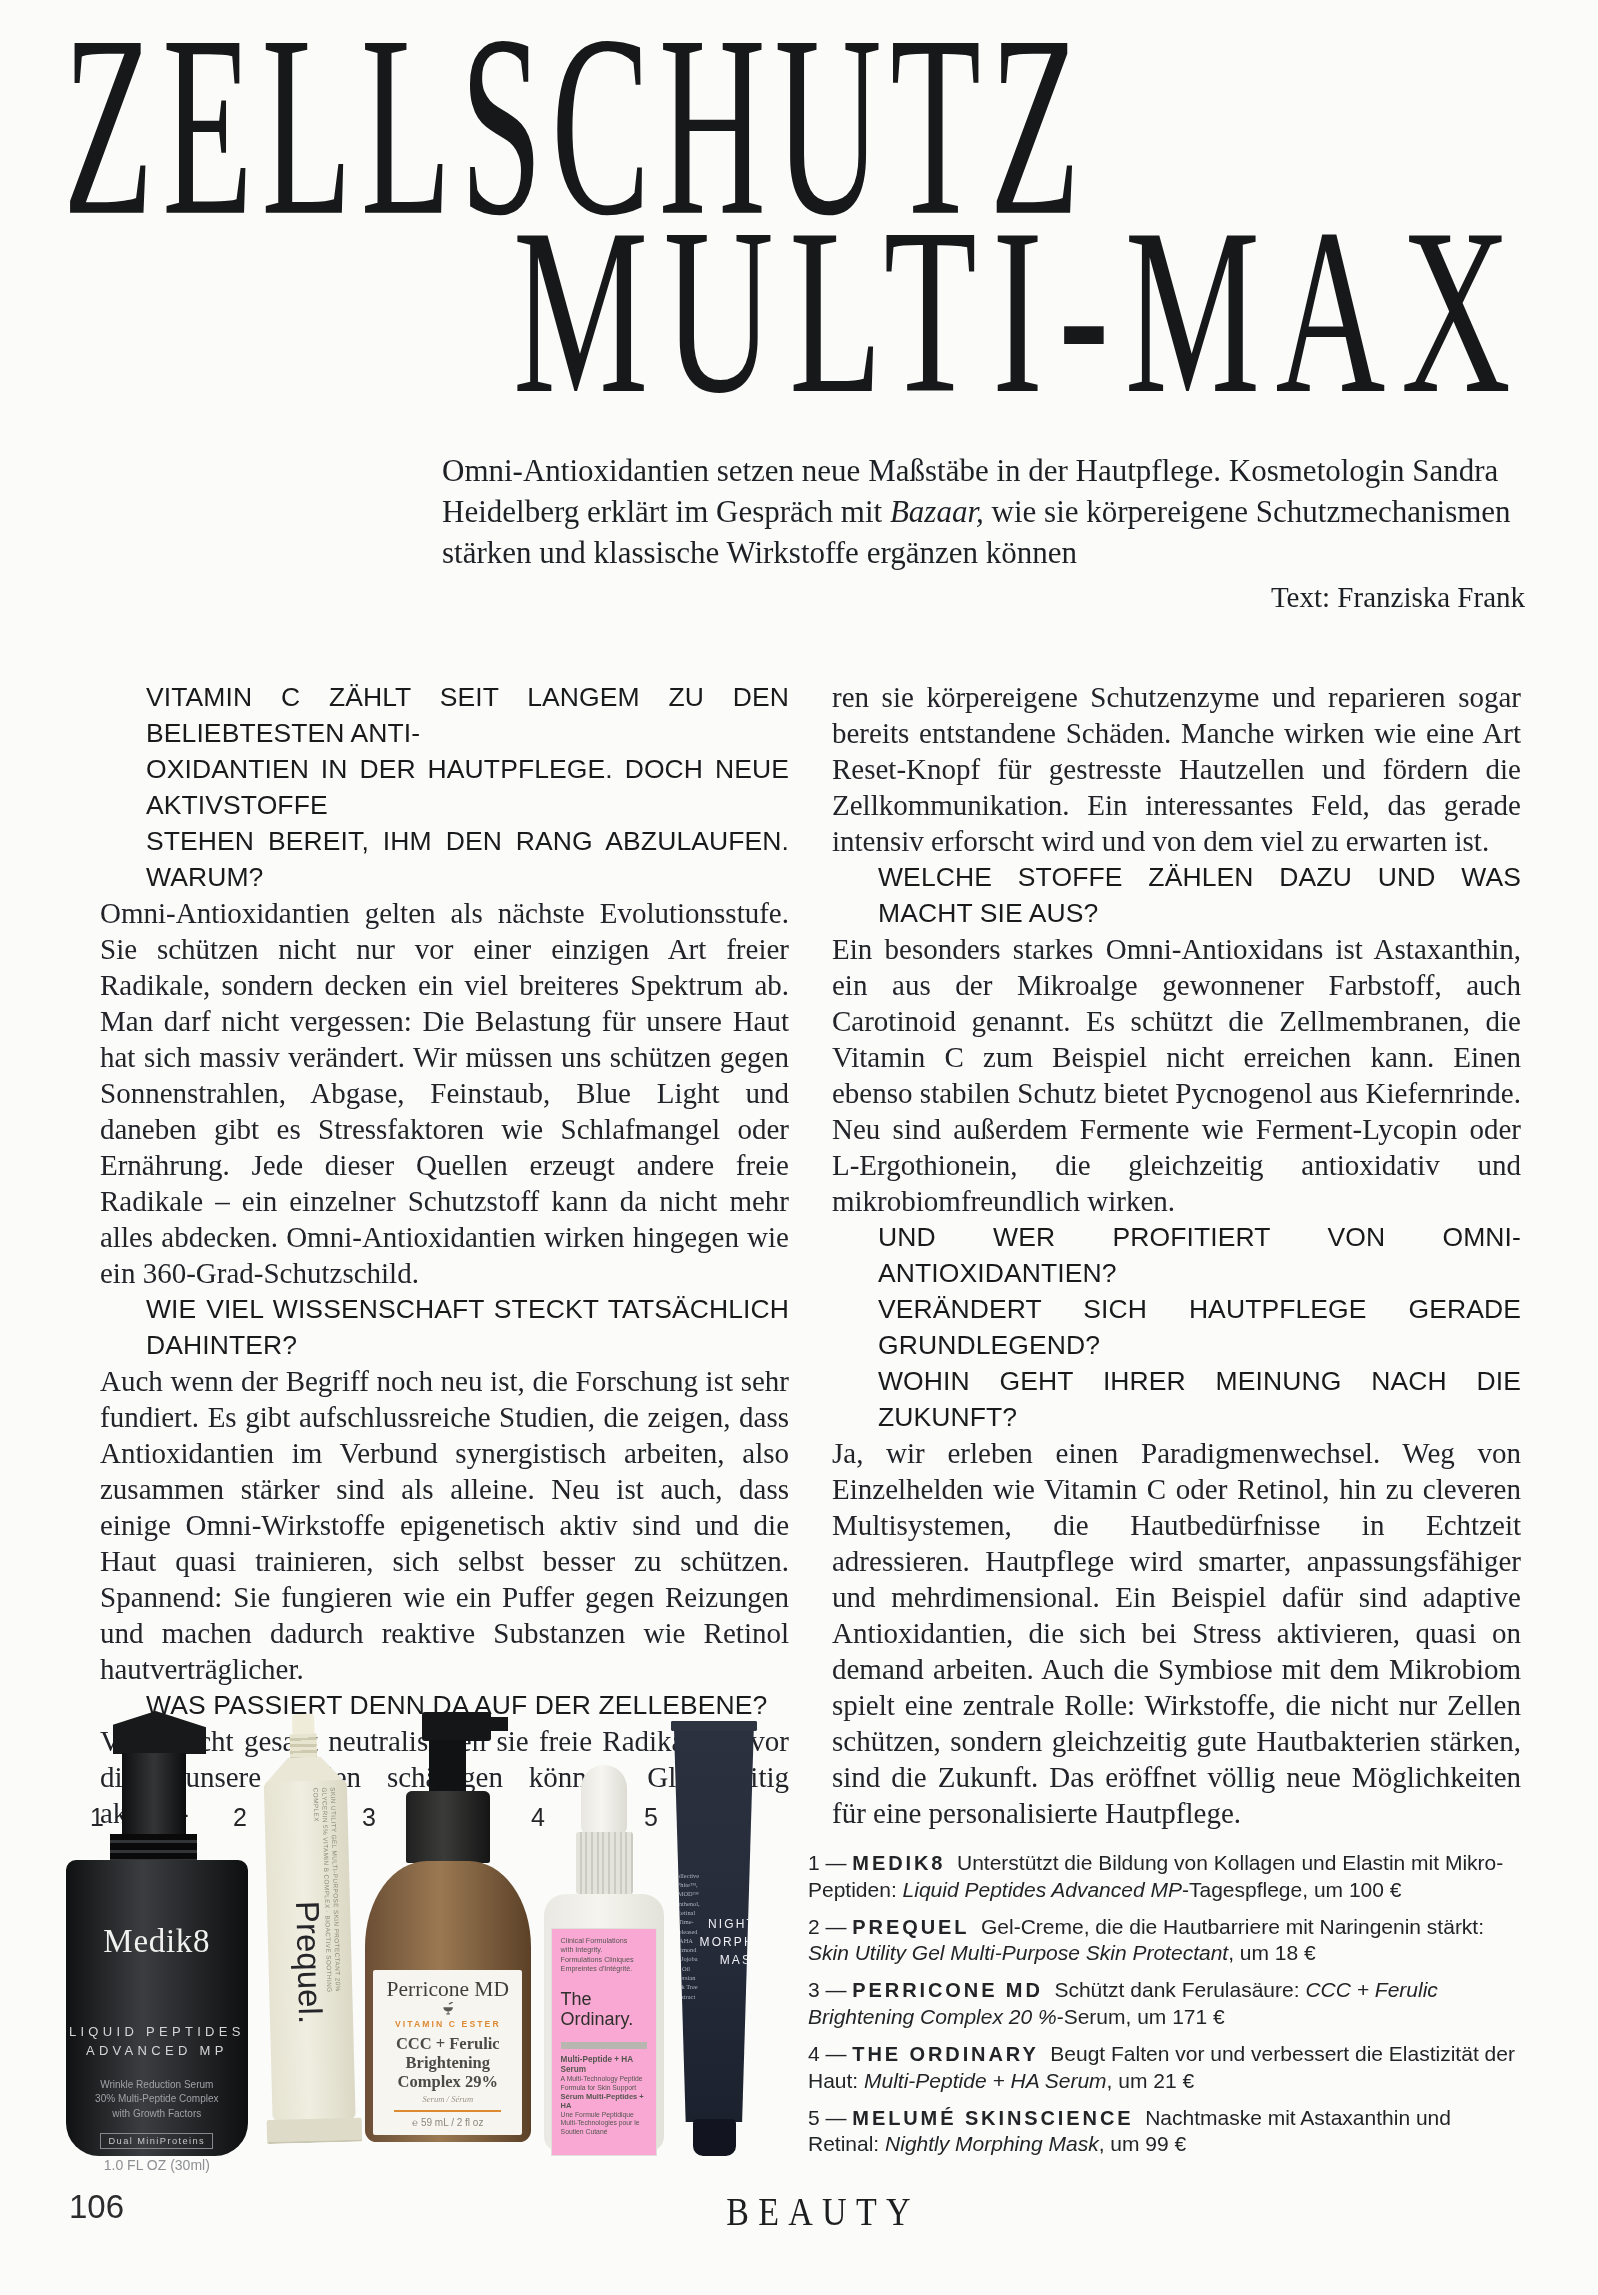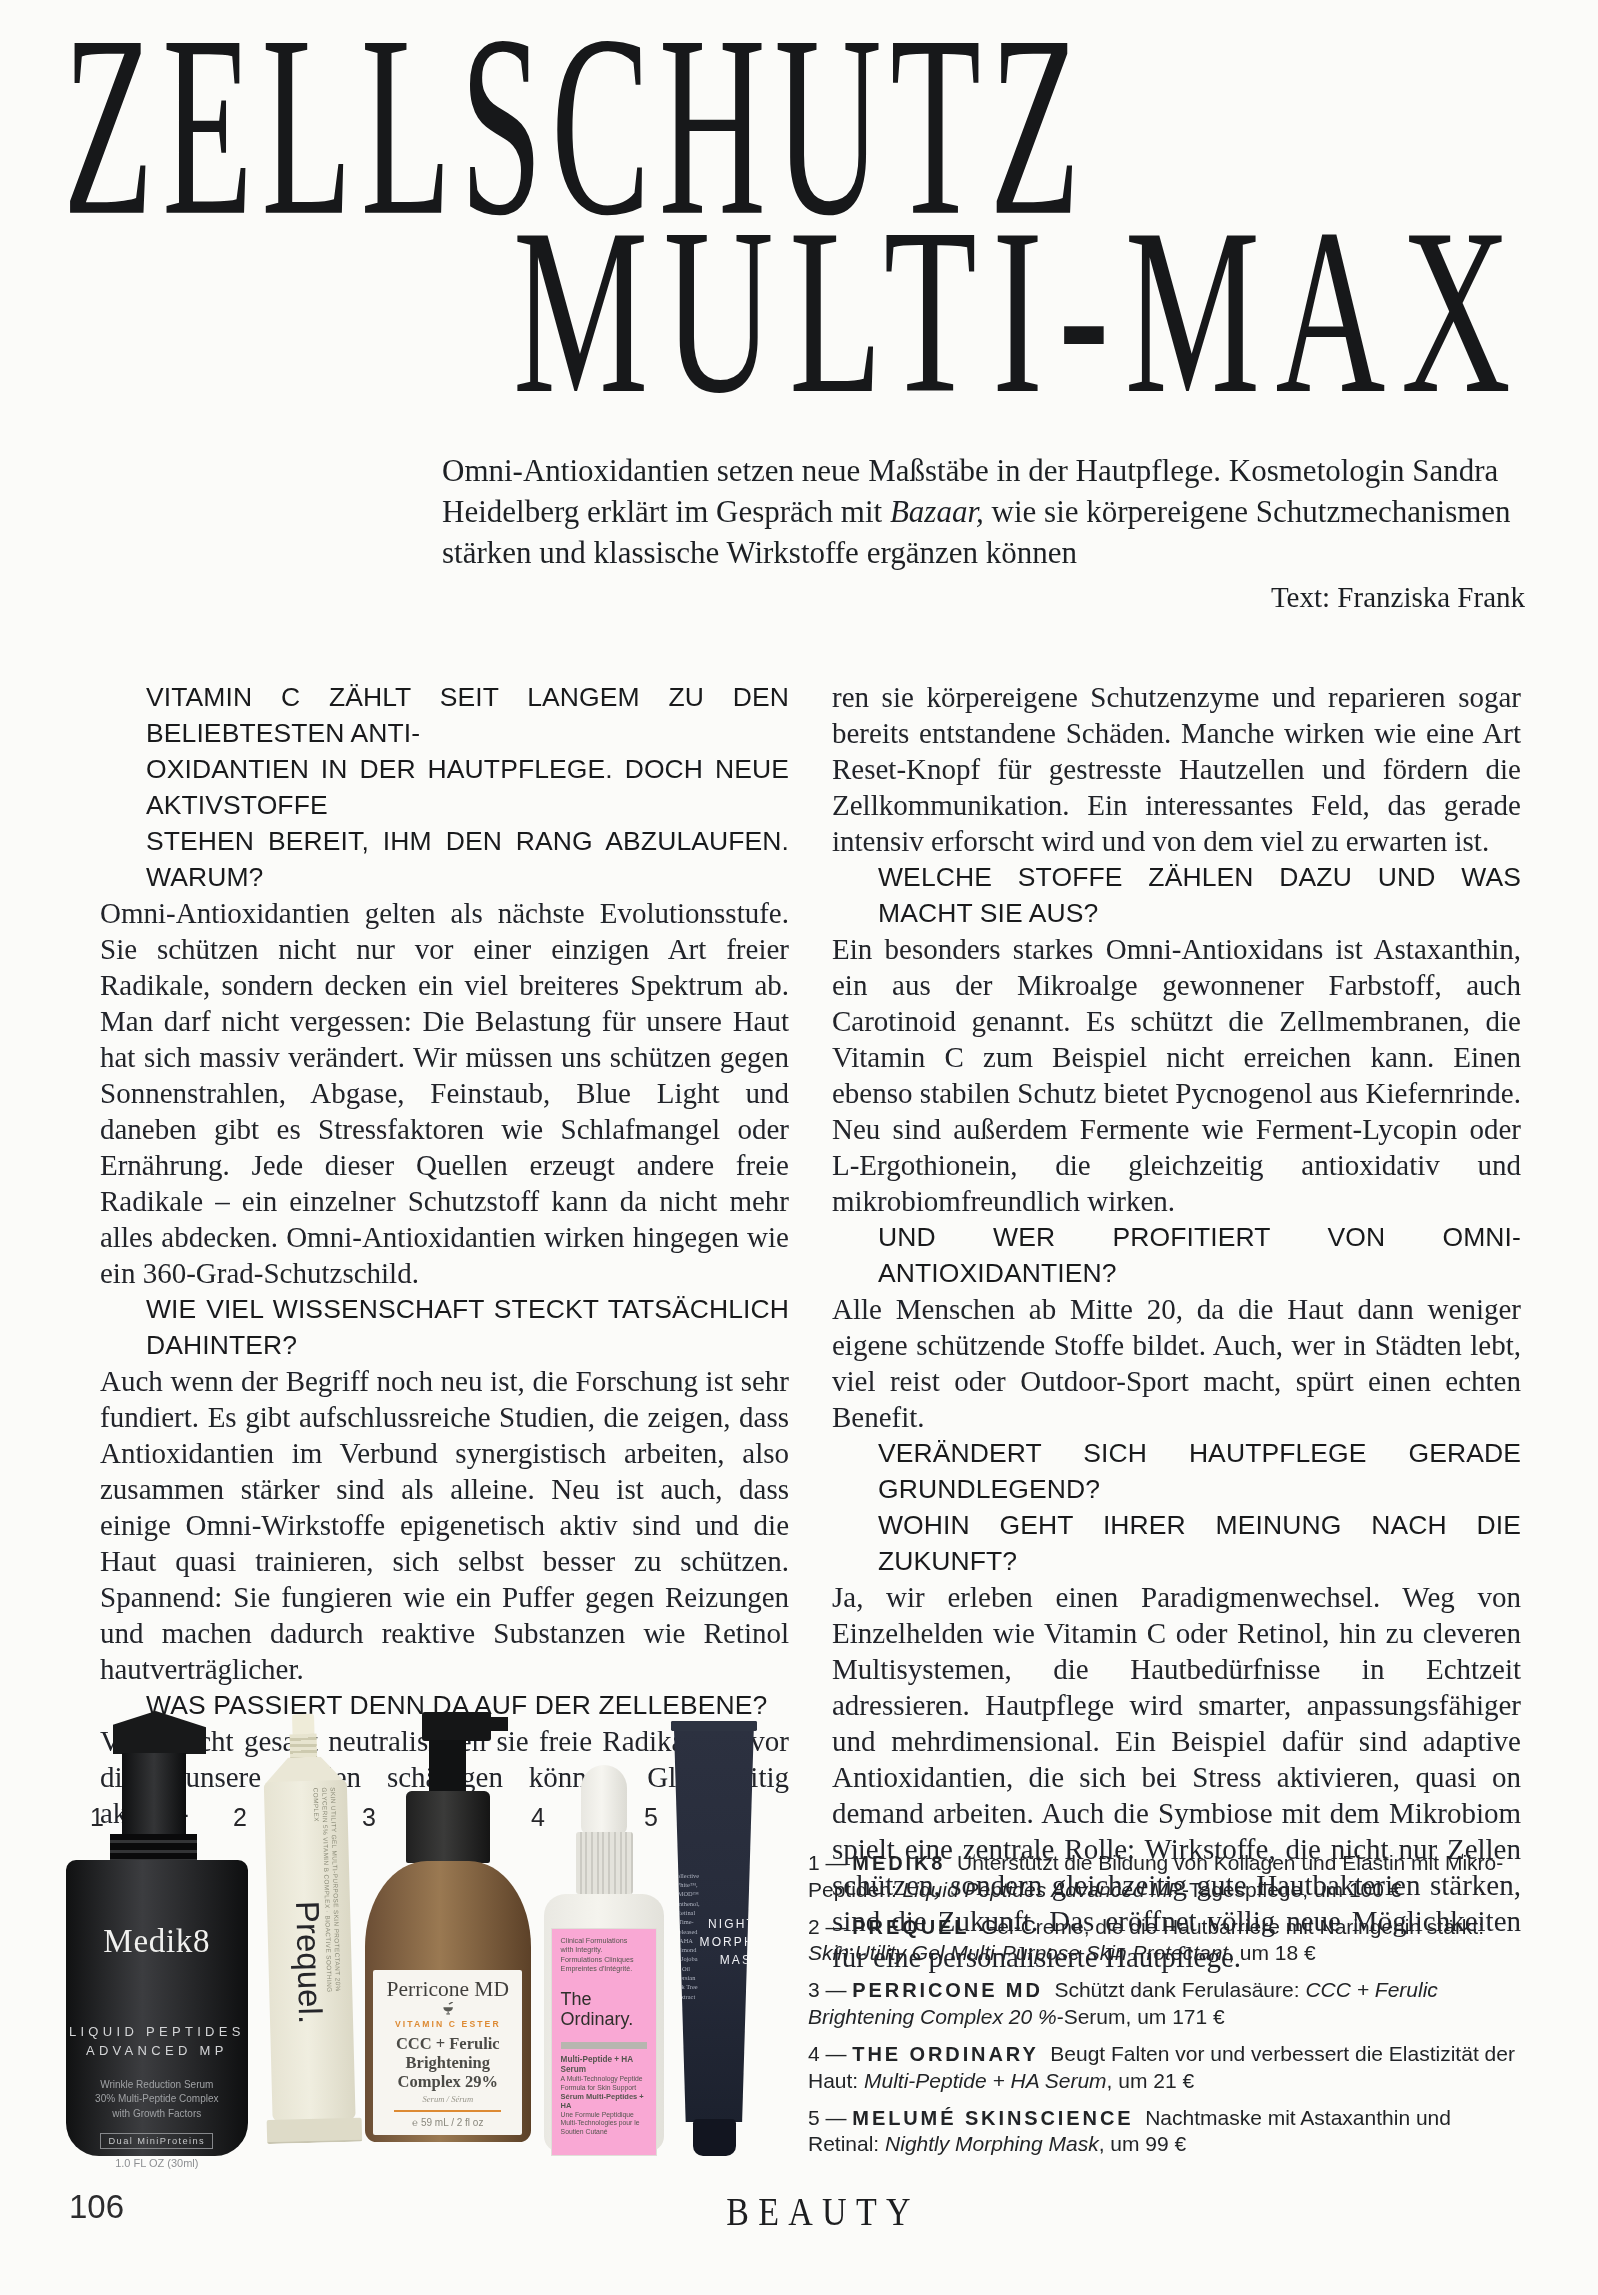--- a/index.html
+++ b/index.html
@@ -29,21 +29,21 @@
   .m8-stem{left:72px;top:42px;width:64px;height:83px;background:linear-gradient(90deg,#0f1011,#343537 50%,#0c0d0e);}
   .m8-rings{left:60px;top:123px;width:87px;height:27px;background:repeating-linear-gradient(180deg,#0a0a0b 0 6.4px,#333436 6.4px 9.3px);}
   .m8-body{left:15.8px;top:149px;width:182px;height:296px;border-radius:10px 10px 33px 33px;
            background:linear-gradient(90deg,#101112,#3c3d40 42%,#0e0f10);
            display:flex;flex-direction:column;align-items:center;text-align:center;}
   .m8-brand{margin-top:63px;font-family:"Liberation Serif",serif;font-size:33px;color:#f1f1ef;letter-spacing:0.7px;}
   .m8-name{margin-top:63px;font-family:"Liberation Sans",sans-serif;font-size:13px;letter-spacing:4.3px;color:#d4d5d7;line-height:18.6px;}
   .m8-sub{margin-top:18px;font-family:"Liberation Sans",sans-serif;font-size:10px;color:#9fa1a4;line-height:14.3px;}
   .m8-badge{margin-top:11.5px;border:0.7px solid #86888b;padding:2.1px 7.2px;font-family:"Liberation Sans",sans-serif;
             font-size:9.3px;letter-spacing:1.4px;color:#c6c8ca;}
-  .m8-size{margin-top:8.6px;font-family:"Liberation Sans",sans-serif;font-size:11px;color:#8d8f92;}
+  .m8-size{margin-top:8.6px;font-family:"Liberation Sans",sans-serif;font-size:14px;color:#8d8f92;}
   
   .pq{left:206px;top:2.9px;width:96px;height:438px;transform:rotate(-1.5deg);transform-origin:50% 0;}
   .pq-tip{left:36px;top:0;width:21.5px;height:21.5px;background:#efecd9;border-radius:2.9px;}
   .pq-screw{left:33px;top:20px;width:27px;height:24px;background:repeating-linear-gradient(180deg,#e7e4cf 0 3.6px,#cdcaaf 3.6px 6.4px);}
   .pq-shoulder{left:7.2px;top:43px;width:80px;height:26px;background:#eae7d6;clip-path:polygon(30% 0,70% 0,100% 100%,0 100%);}
   .pq-body{left:5.7px;top:67px;width:83px;height:339px;border-radius:5.7px;
            background:linear-gradient(90deg,#e6e3d2,#f0eee0 45%,#dbd8c5);}
   .pq-micro{position:absolute;right:10px;top:7.2px;height:229px;writing-mode:vertical-rl;text-orientation:mixed;
             font-family:"Liberation Sans",sans-serif;font-size:6.4px;letter-spacing:0.4px;color:#8b8b78;line-height:8.6px;}
   .pq-brand{position:absolute;left:21.5px;top:120px;writing-mode:vertical-rl;text-orientation:mixed;
@@ -126,21 +126,20 @@
       <div class="q">WIE VIEL WISSENSCHAFT STECKT TATSÄCHLICH DAHINTER?</div>
       <div class="p">Auch wenn der Begriff noch neu ist, die Forschung ist sehr fundiert. Es gibt aufschlussreiche Studien, die zeigen, dass Antioxidantien im Verbund synergistisch arbeiten, also zusammen stärker sind als alleine. Neu ist auch, dass einige Omni-Wirkstoffe epigenetisch aktiv sind und die Haut quasi trainieren, sich selbst besser zu schützen. Spannend: Sie fungieren wie ein Puffer gegen Reizungen und machen dadurch reaktive Substanzen wie Retinol hautverträglicher.</div>
       <div class="q">WAS PASSIERT DENN DA AUF DER ZELLEBENE?</div>
       <div class="p">Vereinfacht gesagt neutralisieren sie freie Radikale, bevor diese unsere Zellen schädigen können. Gleichzeitig aktivie-</div>
     </div>
   <div class="col colR">
       <div class="p">ren sie körpereigene Schutzenzyme und reparieren sogar bereits entstandene Schäden. Manche wirken wie eine Art Reset-Knopf für gestresste Hautzellen und fördern die Zellkommunikation. Ein interessantes Feld, das gerade intensiv erforscht wird und von dem viel zu erwarten ist.</div>
       <div class="q">WELCHE STOFFE ZÄHLEN DAZU UND WAS MACHT SIE AUS?</div>
       <div class="p">Ein besonders starkes Omni-Antioxidans ist Astaxanthin, ein aus der Mikroalge gewonnener Farbstoff, auch Carotinoid genannt. Es schützt die Zellmembranen, die Vitamin C zum Beispiel nicht erreichen kann. Einen ebenso stabilen Schutz bietet Pycnogenol aus Kiefernrinde. Neu sind außerdem Fermente wie Ferment-Lycopin oder L-Ergothionein, die gleichzeitig antioxidativ und mikrobiomfreundlich wirken.</div>
       <div class="q">UND WER PROFITIERT VON OMNI-ANTIOXIDANTIEN?</div>
-      <div class="p">Alle Menschen ab Mitte 20, da die Haut dann weniger eigene schützende Stoffe bildet. Auch, wer in Städten lebt, viel reist oder Outdoor-Sport macht, spürt einen echten Benefit.</div>
       <div class="q">VERÄNDERT SICH HAUTPFLEGE GERADE GRUNDLEGEND?
 WOHIN GEHT IHRER MEINUNG NACH DIE ZUKUNFT?</div>
       <div class="p">Ja, wir erleben einen Paradigmenwechsel. Weg von Einzelhelden wie Vitamin C oder Retinol, hin zu cleveren Multisystemen, die Hautbedürfnisse in Echtzeit adressieren. Hautpflege wird smarter, anpassungsfähiger und mehrdimensional. Ein Beispiel dafür sind adaptive Antioxidantien, die sich bei Stress aktivieren, quasi on demand arbeiten. Auch die Symbiose mit dem Mikrobiom spielt eine zentrale Rolle: Wirkstoffe, die nicht nur Zellen schützen, sondern gleichzeitig gute Hautbakterien stärken, sind die Zukunft. Das eröffnet völlig neue Möglichkeiten für eine personalisierte Hautpflege.</div>
     </div>
 
   <div class="products">
     <span class="pnum" style="left:40px;top:92px">1</span>
     <span class="pnum" style="left:183px;top:92px">2</span>
     <span class="pnum" style="left:312px;top:92px">3</span>
     <span class="pnum" style="left:481px;top:92px">4</span>

